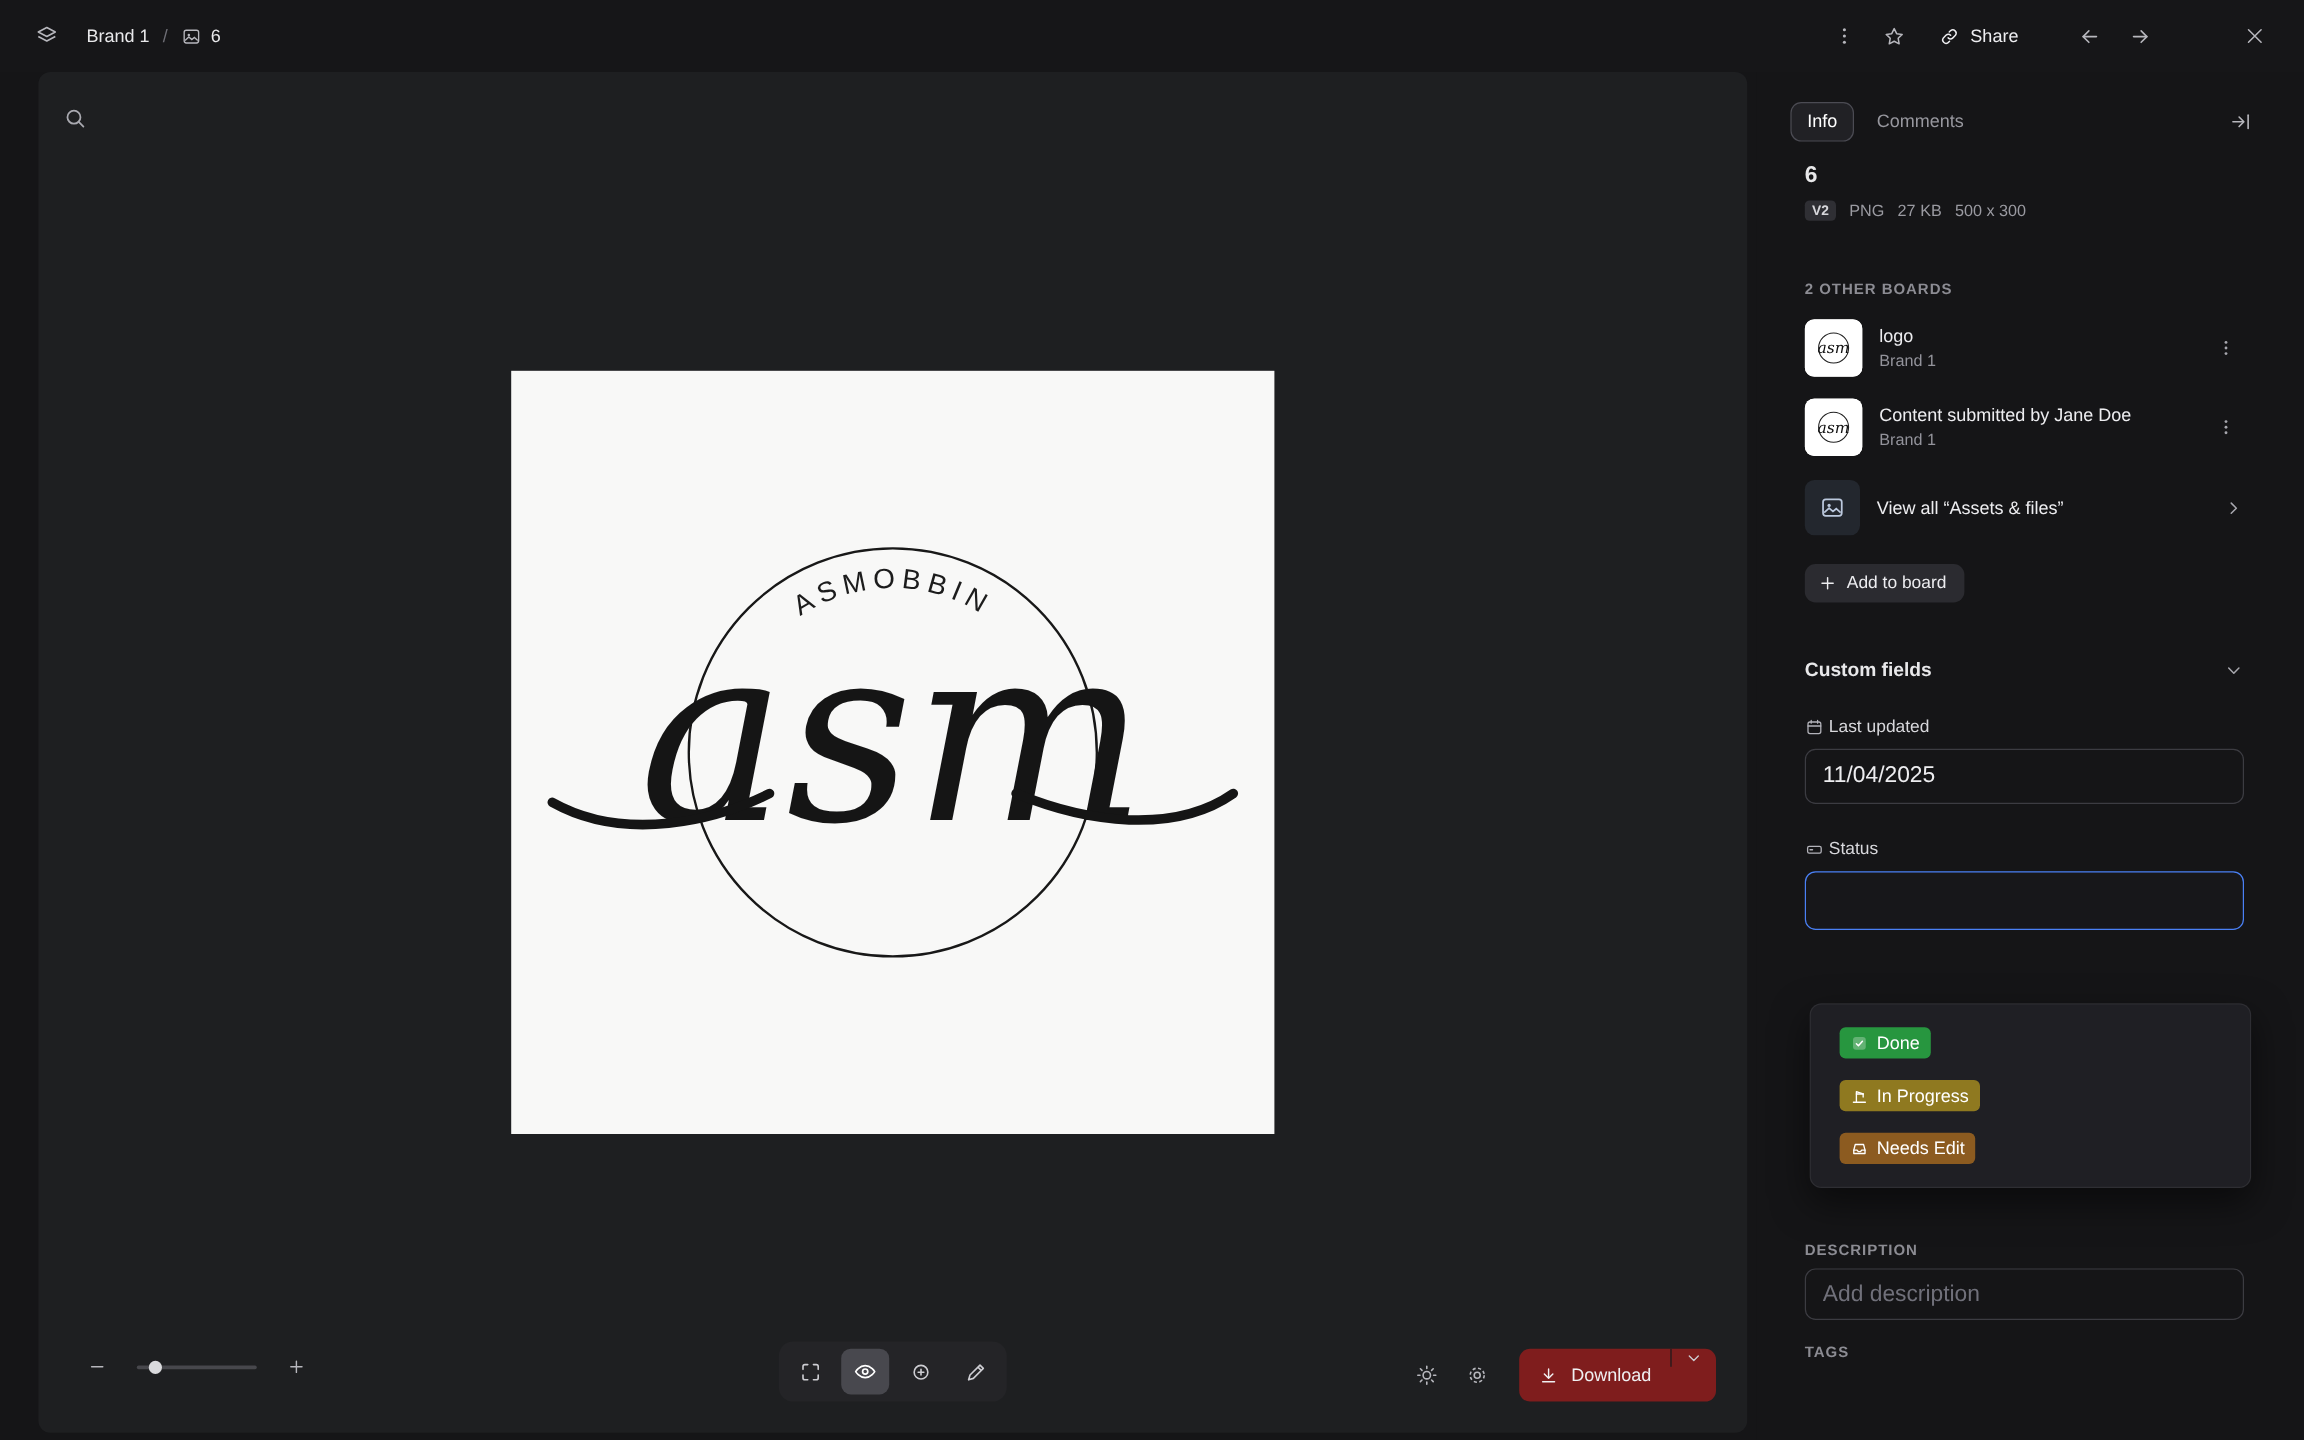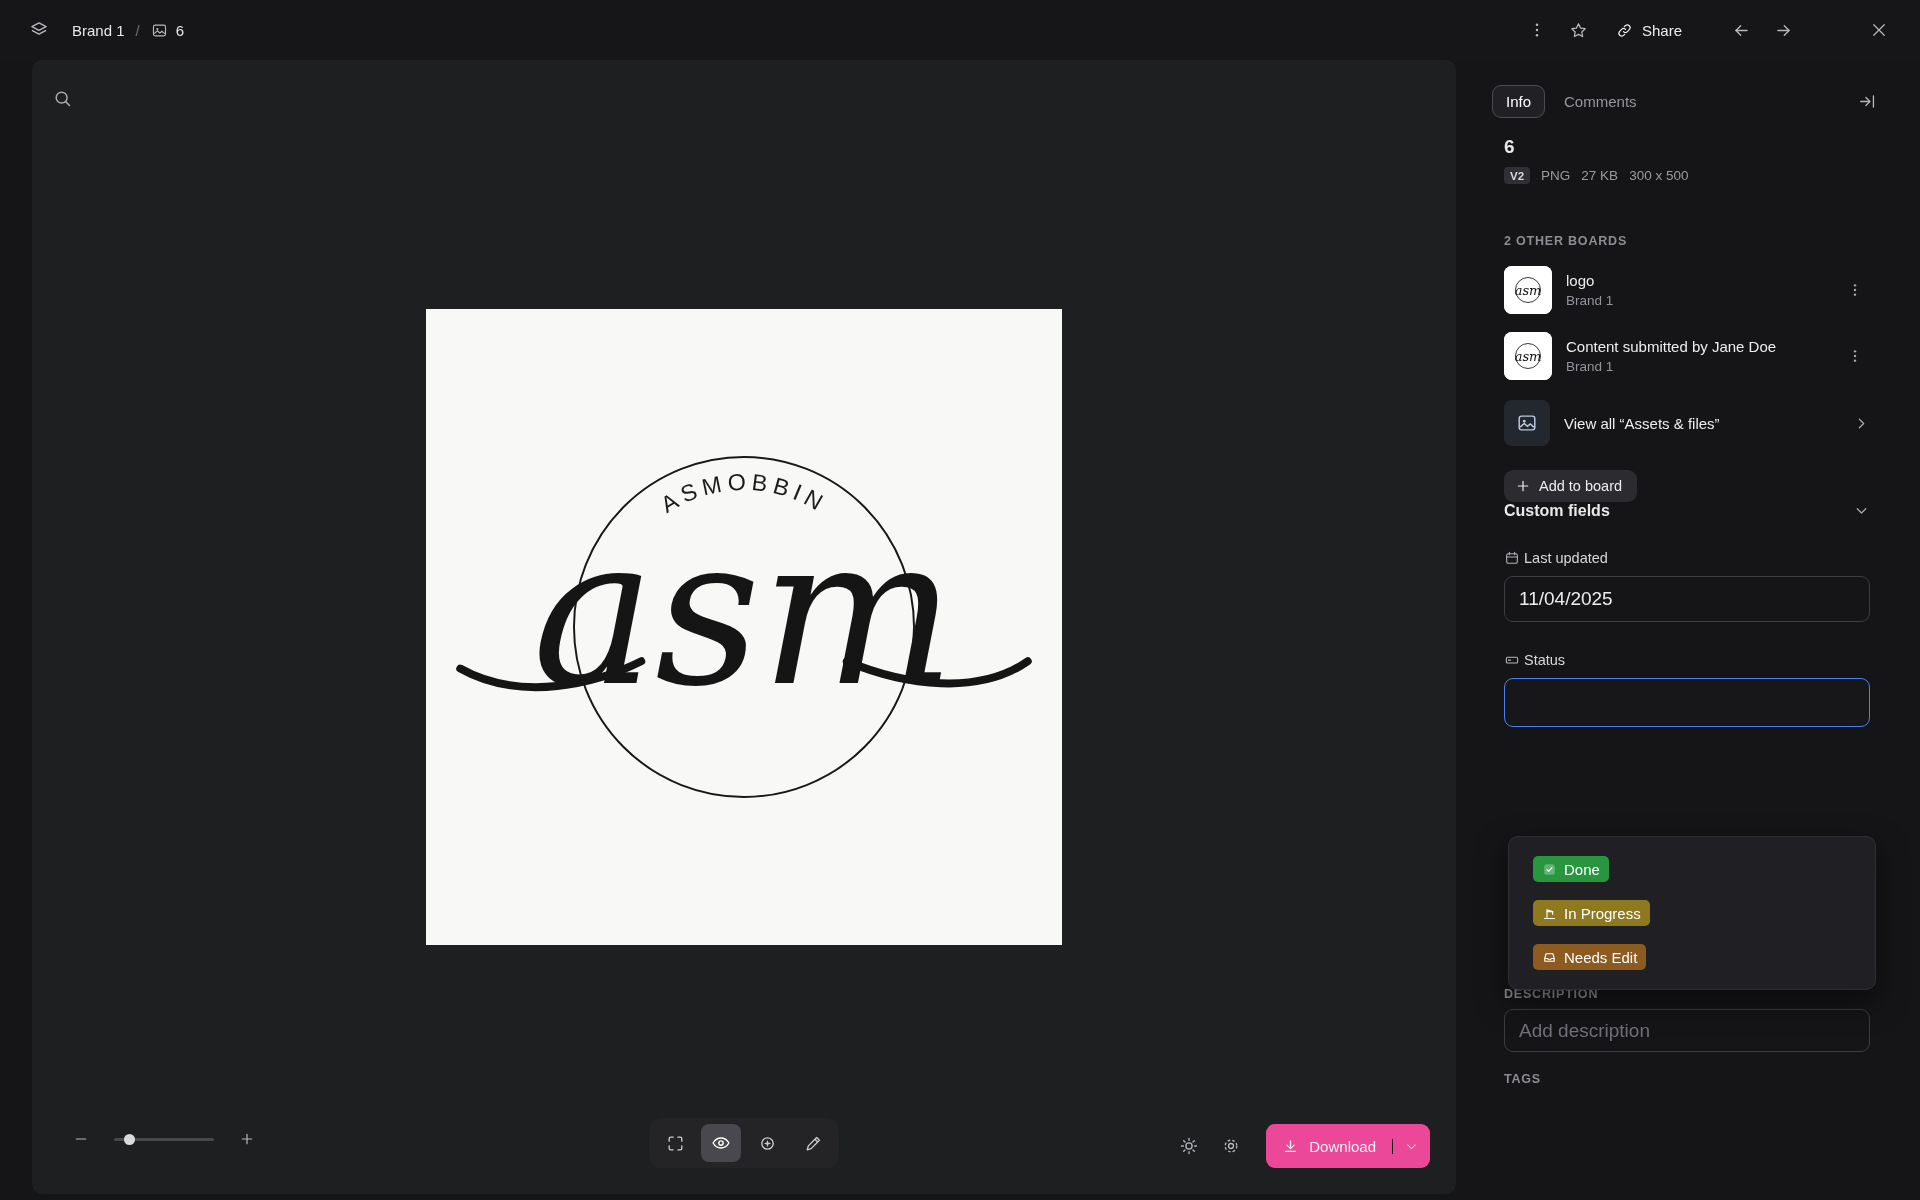--- a/index.html
+++ b/index.html
@@ -35,21 +35,21 @@
 
   .zoom{position:absolute;left:32px;bottom:38px;display:flex;align-items:center;gap:16px;color:#b7b7bd}
   .zoom-track{position:relative;width:100px;height:3px;background:#47474c;border-radius:2px}
   .zoom-knob{position:absolute;left:10px;top:-4px;width:11px;height:11px;border-radius:50%;background:#dadadd}
 
   .toolbar{position:absolute;left:50%;bottom:26px;transform:translateX(-50%);display:flex;gap:6px;padding:6px;background:#242427;border-radius:12px}
   .toolbtn{width:40px;height:38px;border-radius:8px;display:flex;align-items:center;justify-content:center;color:#cdcdd2}
   .toolbtn.active{background:#48484e;color:#fff}
 
   .canvas-right{position:absolute;right:26px;bottom:26px;display:flex;align-items:center;gap:8px}
-  .dl{display:flex;align-items:center;background:#ec4899;border-radius:9px;overflow:hidden;margin-left:10px}
+  .dl{display:flex;align-items:flex-start;background:#7f1d1d;border-radius:9px;overflow:hidden;margin-left:10px}
   .dl-main{display:flex;align-items:center;gap:10px;height:44px;padding:0 16px;font-size:15px;color:#f0f0f2}
   .dl-arrow{display:flex;align-items:center;padding:0 11px;border-left:1px solid #19191b;color:#cdcdd2}
 
   
   .tabs{display:flex;align-items:center;gap:6px;margin-left:-12px}
   .tab{padding:7px 13px;border-radius:9px;font-size:15px;color:#97979e}
   .tab.active{color:#fff;border:1px solid #4b4b53;background:#212125}
   .collapse-btn{margin-left:auto;margin-right:-14px;width:34px;height:34px;display:flex;align-items:center;justify-content:center;color:#b7b7bd}
 
   .asset-title{margin-top:18px;font-size:19px;font-weight:700}
@@ -64,21 +64,21 @@
   .board-sub{font-size:13.5px;color:#93939b;margin-top:4px}
   .board-kebab{margin-left:auto;width:30px;height:30px;display:flex;align-items:center;justify-content:center;color:#a7a7ae;flex:none}
 
   .viewall{display:flex;align-items:center;gap:14px;margin-top:20px}
   .viewall-ic{width:46px;height:46px;border-radius:8px;background:#23272e;color:#bcc9de;display:flex;align-items:center;justify-content:center;flex:none}
   .viewall-label{font-size:15px;color:#ededf0}
   .viewall-chev{margin-left:auto;color:#a7a7ae}
 
   .addboard{margin-top:24px;display:inline-flex;align-items:center;gap:8px;background:#2b2b30;border-radius:9px;padding:8px 15px 8px 11px;font-size:14.5px;color:#ededf0}
 
-  .cf-head{display:flex;}
+  .cf-head{display:flex;margin-top:48px}
   .cf-title{font-size:16px;font-weight:700}
   .cf-chev{margin-left:auto;color:#a7a7ae}
 
   .field-label{display:flex;align-items:center;gap:4px;margin-top:30px;font-size:14.5px;color:#d8d8dc}
   .field-label .icon{color:#b3b3ba}
   .text-input{margin-top:10px;width:100%;height:46px;background:transparent;border:1px solid #3c3c42;border-radius:9px;color:#ededf0;font-size:19px;padding:0 14px}
   .text-input::placeholder{color:#70707a}
   .status-input{height:49px;border:1.7px solid #4a80f5;background:#17171a}
 
   .dd-spacer{height:260px}
@@ -306,21 +306,21 @@
         </span>
       </button>
     </div>
 
     <h1 class="asset-title">6</h1>
 
     <div class="meta">
       <span class="vbadge">V2</span>
       <span>PNG</span>
       <span>27 KB</span>
-      <span>300 x 500</span>
+      <span>500 x 300</span>
     </div>
 
     <h2 class="sec-heading">2 OTHER BOARDS</h2>
 
     <div class="board">
       <div class="board-thumb">
         <svg viewBox="0 0 48 48">
             <rect width="48" height="48" fill="#fff"></rect>
             <circle cx="24" cy="24" r="12.5" fill="none" stroke="#222" stroke-width="0.9"></circle>
             <text x="24" y="28.5" text-anchor="middle" font-family="DejaVu Serif, serif" font-style="italic" font-size="13" fill="#111">asm</text>

